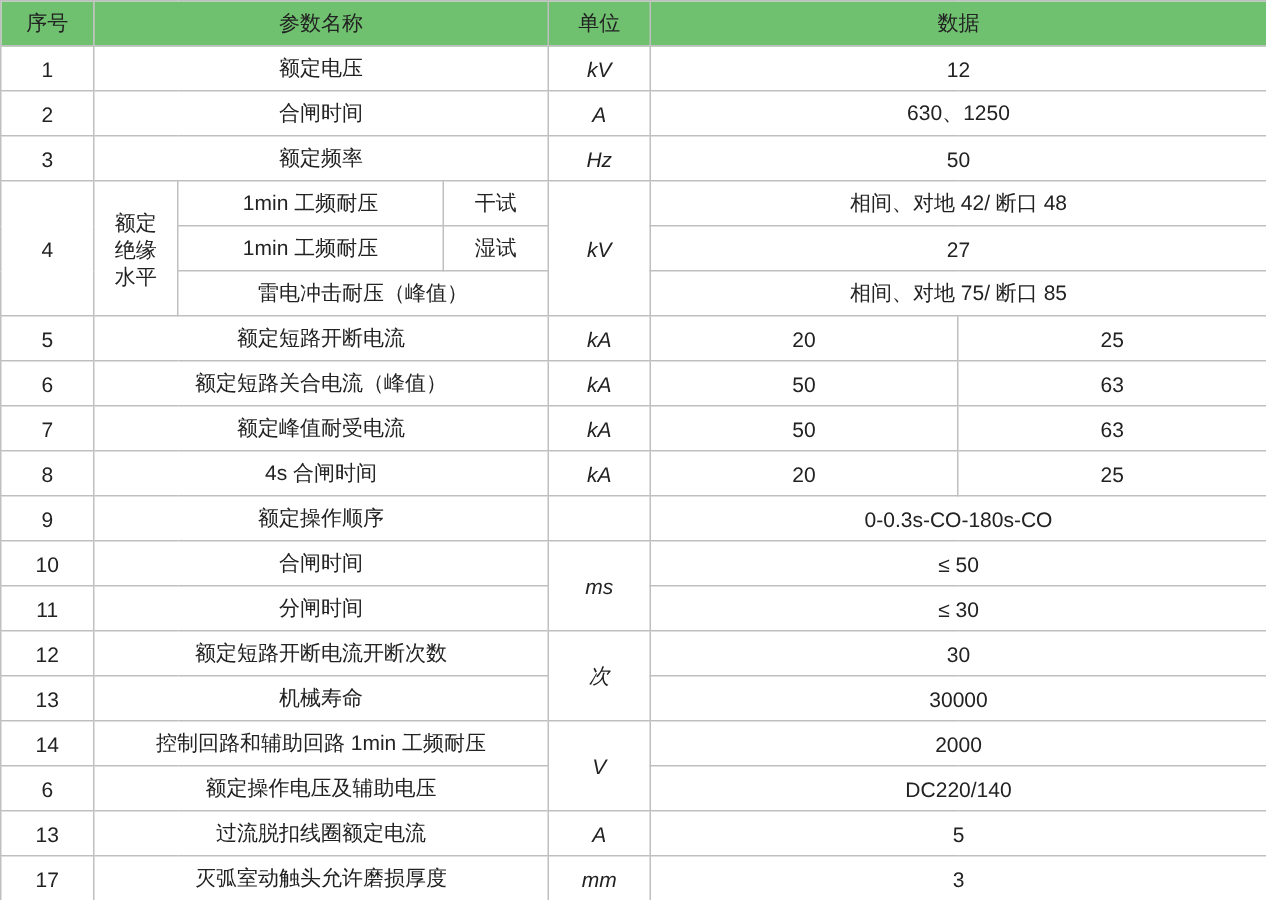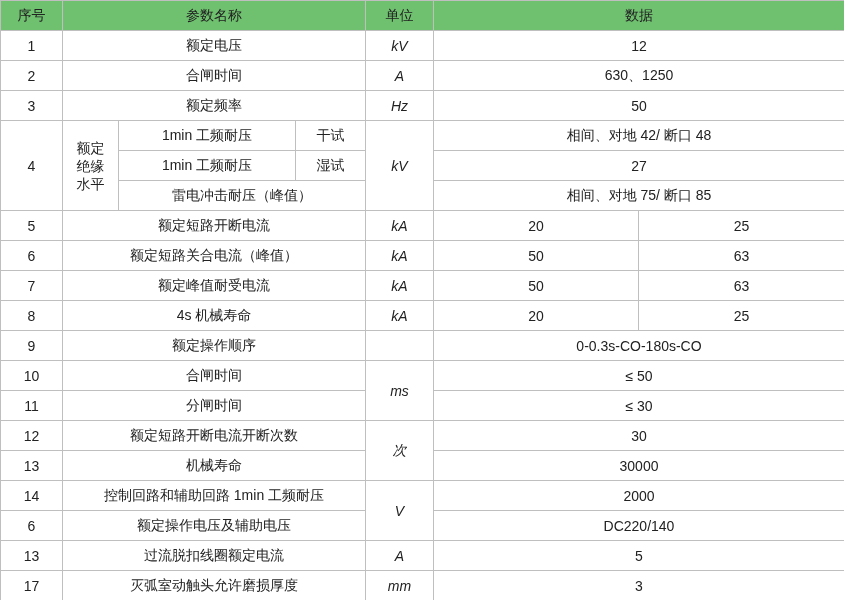--- a/index.html
+++ b/index.html
@@ -129,21 +129,21 @@
     <tr>
       <td class="num">7</td>
       <td class="name" colspan="3">额定峰值耐受电流</td>
       <td class="unit">kA</td>
       <td class="two-col-left">50</td>
       <td class="two-col-right">63</td>
     </tr>
 
     <tr>
       <td class="num">8</td>
-      <td class="name" colspan="3">4s 机械寿命</td>
+      <td class="name" colspan="3">4s 合闸时间</td>
       <td class="unit">kA</td>
       <td class="two-col-left">20</td>
       <td class="two-col-right">25</td>
     </tr>
 
     <tr>
       <td class="num">9</td>
       <td class="name" colspan="3">额定操作顺序</td>
       <td class="unit"></td>
       <td class="data" colspan="2">0-0.3s-CO-180s-CO</td>

